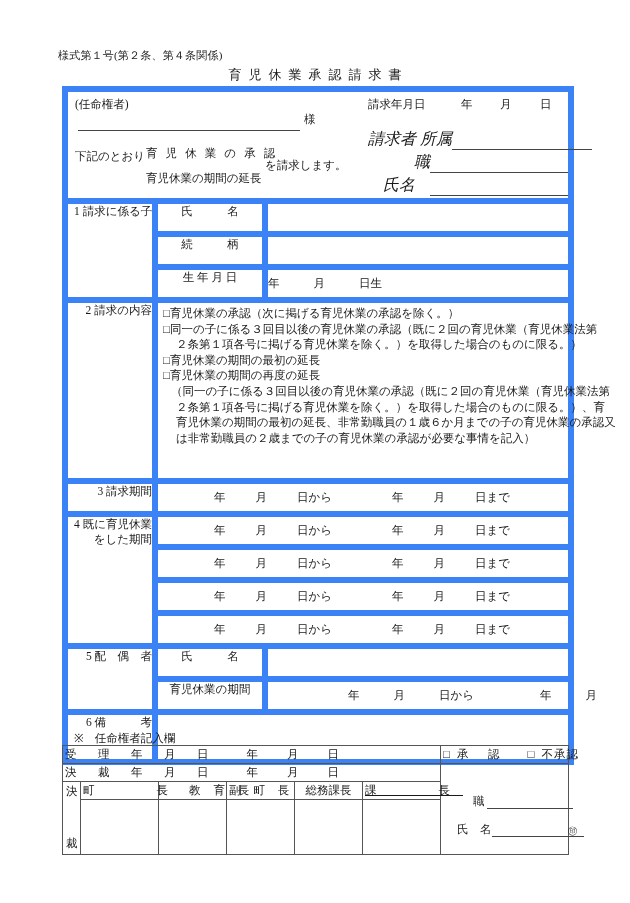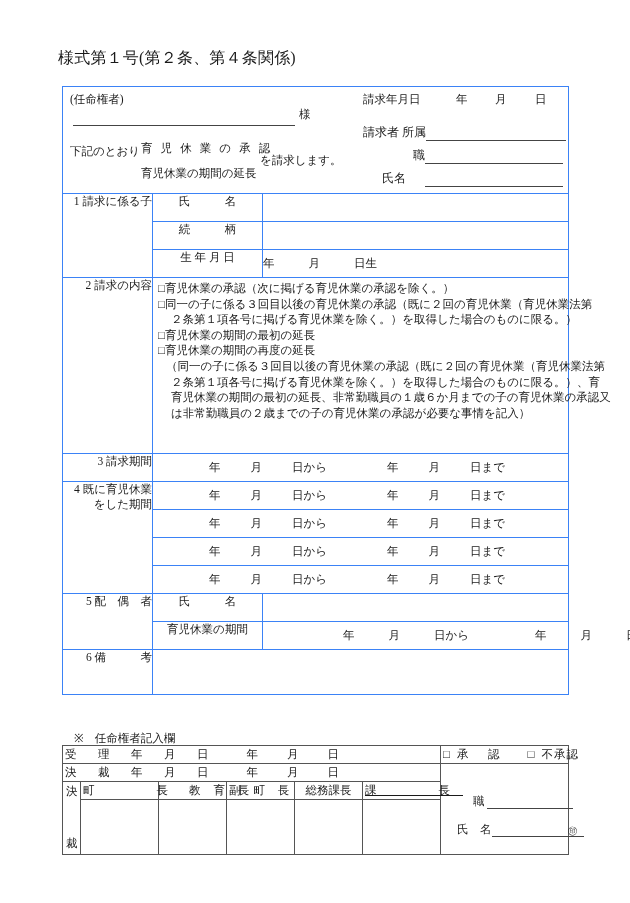--- a/index.html
+++ b/index.html
@@ -18,21 +18,21 @@
   .page {
     position: absolute;
     left: 0; top: 0;
     width: 630px;
     height: 903px;
   }
   
   .form-no {
     position: absolute;
     left: 58px; top: 48px;
-    font-size: 16px;
+    font-size: 11px;
     letter-spacing: 0.2px;
     white-space: nowrap;
   }
   .doc-title {
     position: absolute;
     left: 0; top: 66px;
     width: 630px;
     text-align: center;
     font-size: 13px;
     letter-spacing: 7px;
@@ -41,21 +41,21 @@
   }
   
   .main-table {
     position: absolute;
     left: 62px; top: 86px;
     width: 506px;
     border-collapse: collapse;
     table-layout: fixed;
   }
   .main-table td {
-    border: 1px solid #3b82f6;
+    border: 6px solid #3b82f6;
     padding: 0;
     vertical-align: top;
     font-size: 11.5px;
   }
   
   .hdr-cell { height: 106px; position: relative; }
 
   .hd-ninmei {
     position: absolute; left: 7px; top: 5px;
     font-size: 11.5px; white-space: nowrap;
@@ -87,21 +87,21 @@
     font-size: 11.5px; white-space: nowrap;
   }
   .hd-r-date-label {
     position: absolute; left: 300px; top: 5px;
     font-size: 11.5px; white-space: nowrap;
   }
   .hd-r-y { position: absolute; left: 393px; top: 5px; font-size: 11.5px; }
   .hd-r-m { position: absolute; left: 432px; top: 5px; font-size: 11.5px; }
   .hd-r-d { position: absolute; left: 472px; top: 5px; font-size: 11.5px; }
 
-  .hd-r-row { position: absolute; font-size: 12px; white-space: nowrap; }
+  .hd-r-row { position: absolute; font-size: 16px; white-space: nowrap; font-style: italic; }
   .hd-r-row .lb { display: inline-block; }
   .hd-r-rule {
     display: inline-block;
     border-bottom: 1px solid #444;
     height: 12px;
     vertical-align: bottom;
   }
   .hd-r-shozoku { left: 300px; top: 37px; }
   .hd-r-shoku   { left: 300px; top: 60px; }
   .hd-r-shimei  { left: 300px; top: 83px; }
@@ -248,20 +248,21 @@
     position: relative;
     top: 1px;
   }
 </style>
 </head>
 <body>
 
 <div class="page">
 
   <div class="form-no">様式第１号(第２条、第４条関係)</div>
+  <div class="doc-title">育児休業承認請求書</div>
 
   <table class="main-table">
     <colgroup>
       <col style="width:90px">
       <col style="width:110px">
       <col style="width:306px">
     </colgroup>
 
     <tbody>
         <tr>

